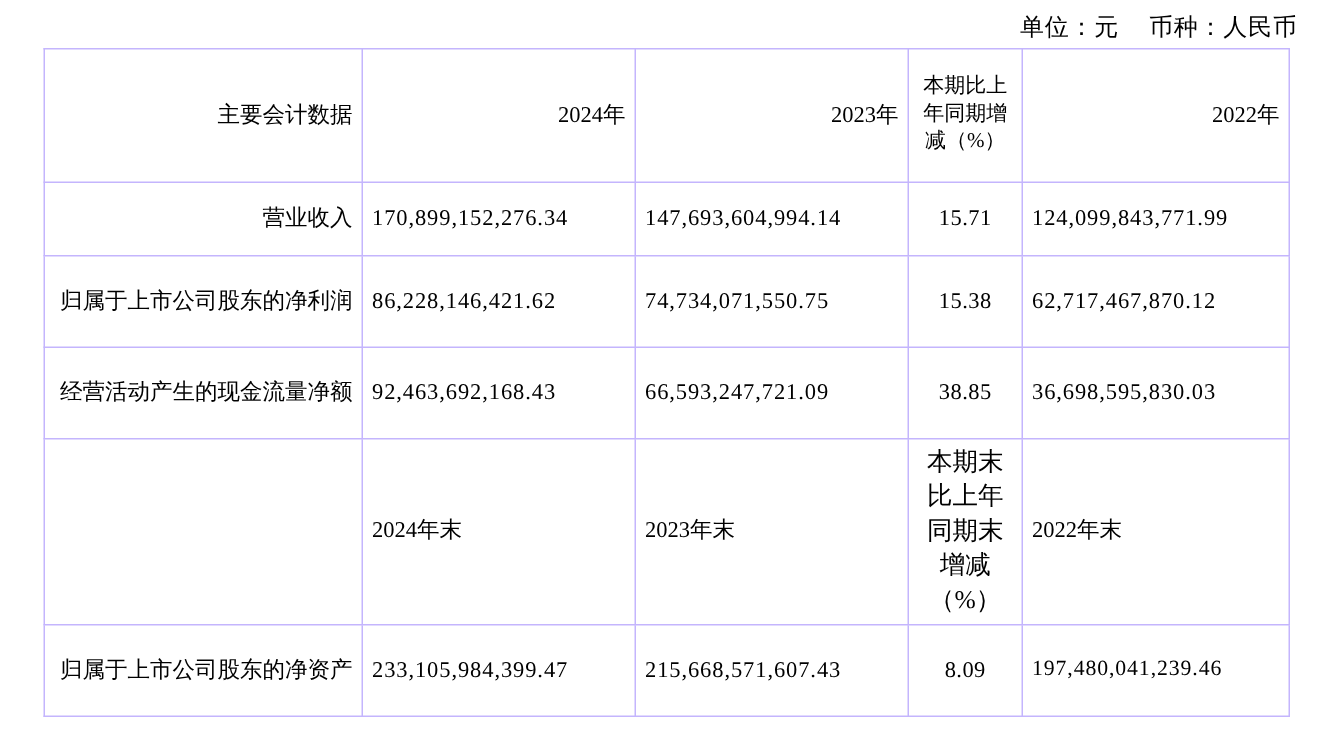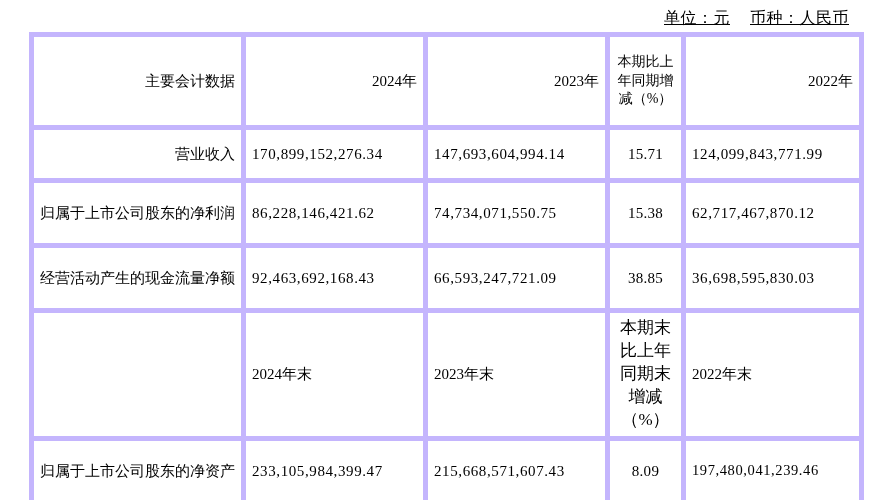--- a/index.html
+++ b/index.html
@@ -17,41 +17,40 @@
   .page {
     position: relative;
     width: 887px;
     height: 500px;
     box-sizing: border-box;
     padding: 0;
   }
   .unit-line {
     position: absolute;
     top: 8px;
-    right: 38px;
+    right: 22px;
     font-size: 16px;
     letter-spacing: 0.5px;
     white-space: nowrap;
-    text-decoration: underline;
   }
   .unit-line .unit-gap {
     display: inline-block;
     width: 20px;
   }
   table.fin {
     position: absolute;
     top: 32px;
     left: 29px;
     width: 830px;
     border-collapse: collapse;
     table-layout: fixed;
     font-size: 15px;
   }
   table.fin td {
-    border: 5px solid #c4b5fd;
+    border: 1px solid #c4b5fd;
     padding: 4px 6px;
     vertical-align: middle;
     line-height: 1.35;
   }
   col.c1 { width: 212px; }
   col.c2 { width: 182px; }
   col.c3 { width: 182px; }
   col.c4 { width: 76px; }
   col.c5 { width: 178px; }
 

